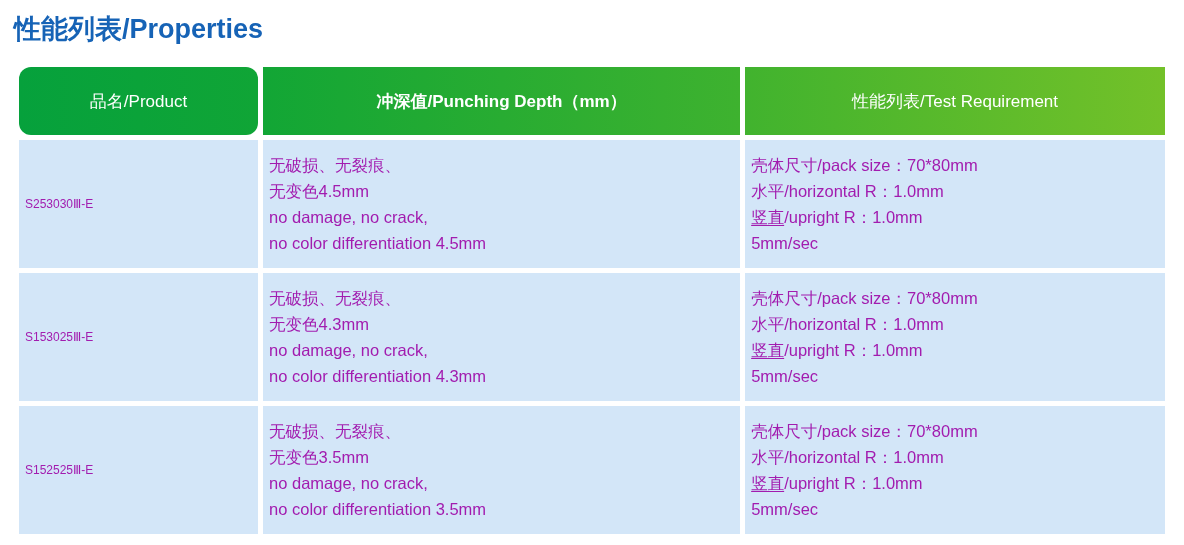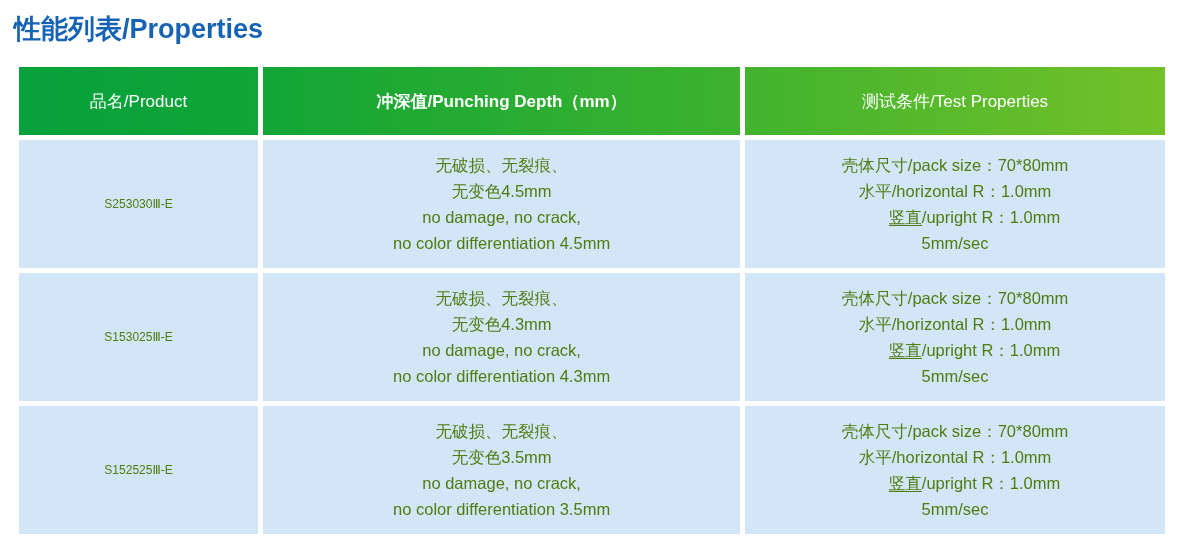--- a/index.html
+++ b/index.html
@@ -54,68 +54,67 @@
     height: 68px;
     color: #ffffff;
     font-size: 17px;
     font-weight: normal;
     text-align: center;
     vertical-align: middle;
     padding: 0;
     border: 0;
     white-space: nowrap;
   }
-  .hdr-1 { background: linear-gradient(to right, #06a13c 0%, #10a536 100%); }
+  .hdr-1 { background: linear-gradient(to right, #06a13c 0%, #10a536 100%); border-radius: 12px; }
   .hdr-2 { background: linear-gradient(to right, #12a635 0%, #3eb22f 100%); font-weight: bold; }
   .hdr-3 { background: linear-gradient(to right, #41b32e 0%, #73c129 100%); }
 
   
   .cell {
     background: #d3e6f8;
-    color: #4d7c0f;
+    color: #a21caf;
     font-size: 16.5px;
     line-height: 26px;
-    text-align: center;
+    text-align: left;
     vertical-align: middle;
     padding: 10px 6px;
     border: 0;
     height: 108px;
   }
   .cell-product {
     font-size: 12px;
     white-space: nowrap;
   }
   .cell-lines {
     white-space: pre-line;
   }
   .uline {
     text-decoration: underline;
     text-underline-offset: 2px;
-    margin-left: 39px;
   }
 </style>
 </head>
 <body>
 
 <div class="page">
 
   <div class="page-title">性能列表/Properties</div>
 
   <table class="props-table">
     <colgroup>
       <col class="col-product">
       <col class="col-depth">
       <col class="col-testreq">
     </colgroup>
 
     <thead>
       <tr>
         <th class="hdr hdr-1">品名/Product</th>
         <th class="hdr hdr-2">冲深值/Punching Depth（mm）</th>
-        <th class="hdr hdr-3">测试条件/Test Properties</th>
+        <th class="hdr hdr-3">性能列表/Test Requirement</th>
       </tr>
     </thead>
 
     <tbody>
 
       <tr>
         <td class="cell cell-product">S253030Ⅲ-E</td>
         <td class="cell cell-lines">无破损、无裂痕、
 无变色4.5mm
 no damage, no crack,

